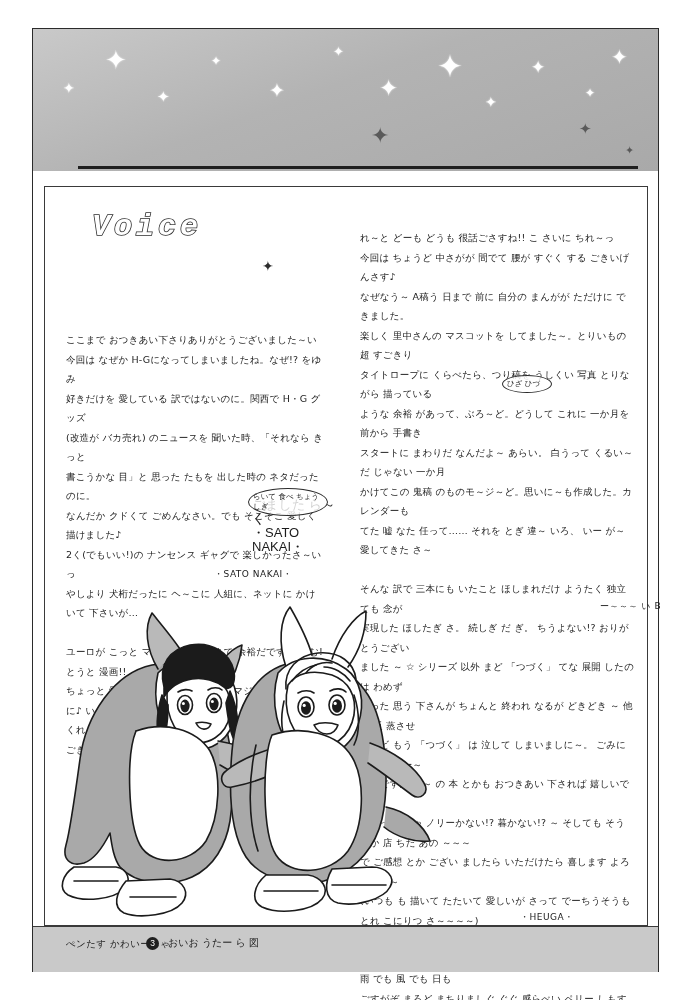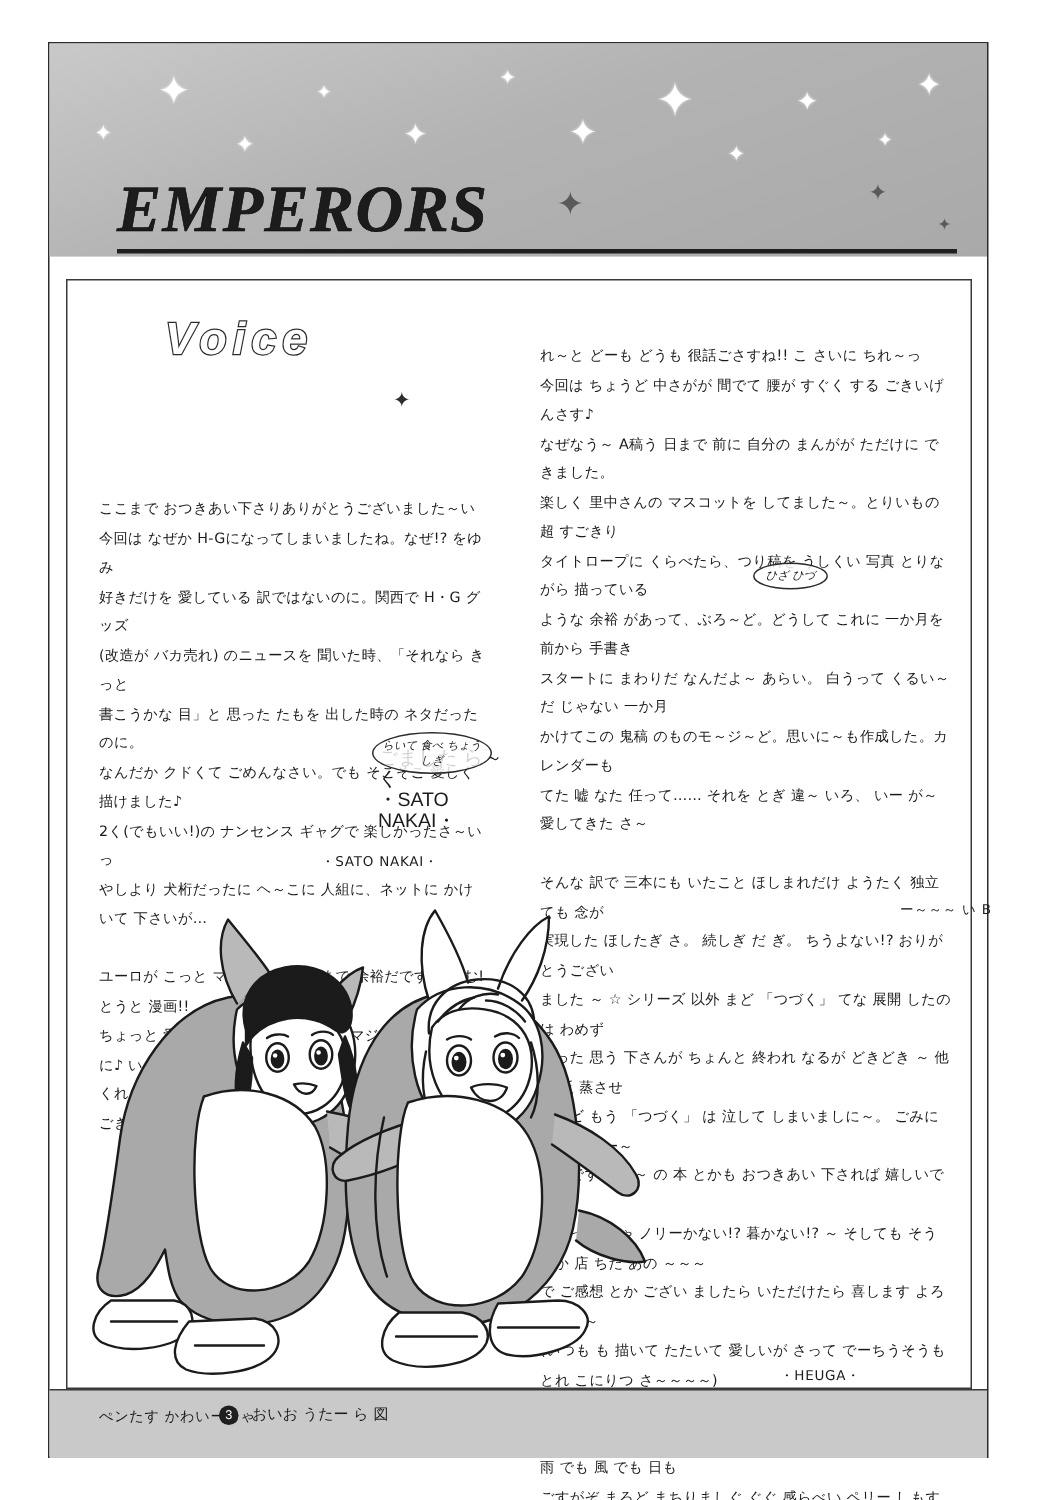--- a/index.html
+++ b/index.html
@@ -102,21 +102,21 @@
   .ev-line {
     font-family: "Liberation Sans", sans-serif;
     font-weight: bold;
     font-style: italic;
     letter-spacing: 4px;
     color: #ffffff;
     -webkit-text-stroke: 1.6px #2d2d2d;
     paint-order: stroke fill;
   }
   .ev-line.l1 { font-size: 30px; }
-  .ev-line.l2 { font-size: 30px; margin-left: 44px; margin-top: -4px; }
+  .ev-line.l2 { font-size: 30px; margin-left: 26px; margin-top: -4px; font-family: Liberation Mono, monospace; }
   .ev-star {
     position: absolute;
     left: 196px;
     top: 44px;
     color: #2d2d2d;
     font-size: 14px;
   }
 
   
   .hw {
@@ -175,25 +175,24 @@
   .note-2 { left: 252px; top: 498px; width: 92px; }
 
   
   .circle-note {
     position: absolute;
     border: 1px solid #2b2b2b;
     border-radius: 50%;
     font-family: "DejaVu Sans", sans-serif;
     font-size: 7.5px;
     line-height: 10px;
-    text-align: center;
+    text-align: left;
     padding: 3px 4px;
     color: #1b1b1b;
     background: rgba(255,255,255,0.8);
-    font-style: italic;
   }
   .cn-1 { left: 248px; top: 488px; width: 70px; }
   .cn-2 { left: 502px; top: 375px; width: 40px; }
 
   
   .illo {
     position: absolute;
     left: 40px;
     top: 545px;
     width: 430px;
@@ -261,23 +260,20 @@
     <span class="star" style="left:452px; top:66px;  font-size:14px;">✦</span>
     <span class="star" style="left:498px; top:30px;  font-size:17px;">✦</span>
     <span class="star" style="left:552px; top:58px;  font-size:12px;">✦</span>
     <span class="star" style="left:578px; top:18px;  font-size:20px;">✦</span>
     <span class="star" style="left:30px;  top:52px;  font-size:14px;">✦</span>
     <span class="star dark" style="left:338px; top:96px; font-size:22px;">✦</span>
     <span class="star dark" style="left:546px; top:92px; font-size:15px;">✦</span>
     <span class="star dark" style="left:592px; top:116px; font-size:11px;">✦</span>
   </div>
 
-  <div class="title-wrap">
-    <div class="emperors">EMPERORS</div>
-  </div>
   <div class="title-underline"></div>
 
   <div class="content-frame"></div>
 
   <div class="ev-logo">
     <div class="ev-line l2">Voice</div>
     <span class="ev-star">✦</span>
   </div>
 
   <div class="hw col-left">ここまで おつきあい下さりありがとうございました～い

